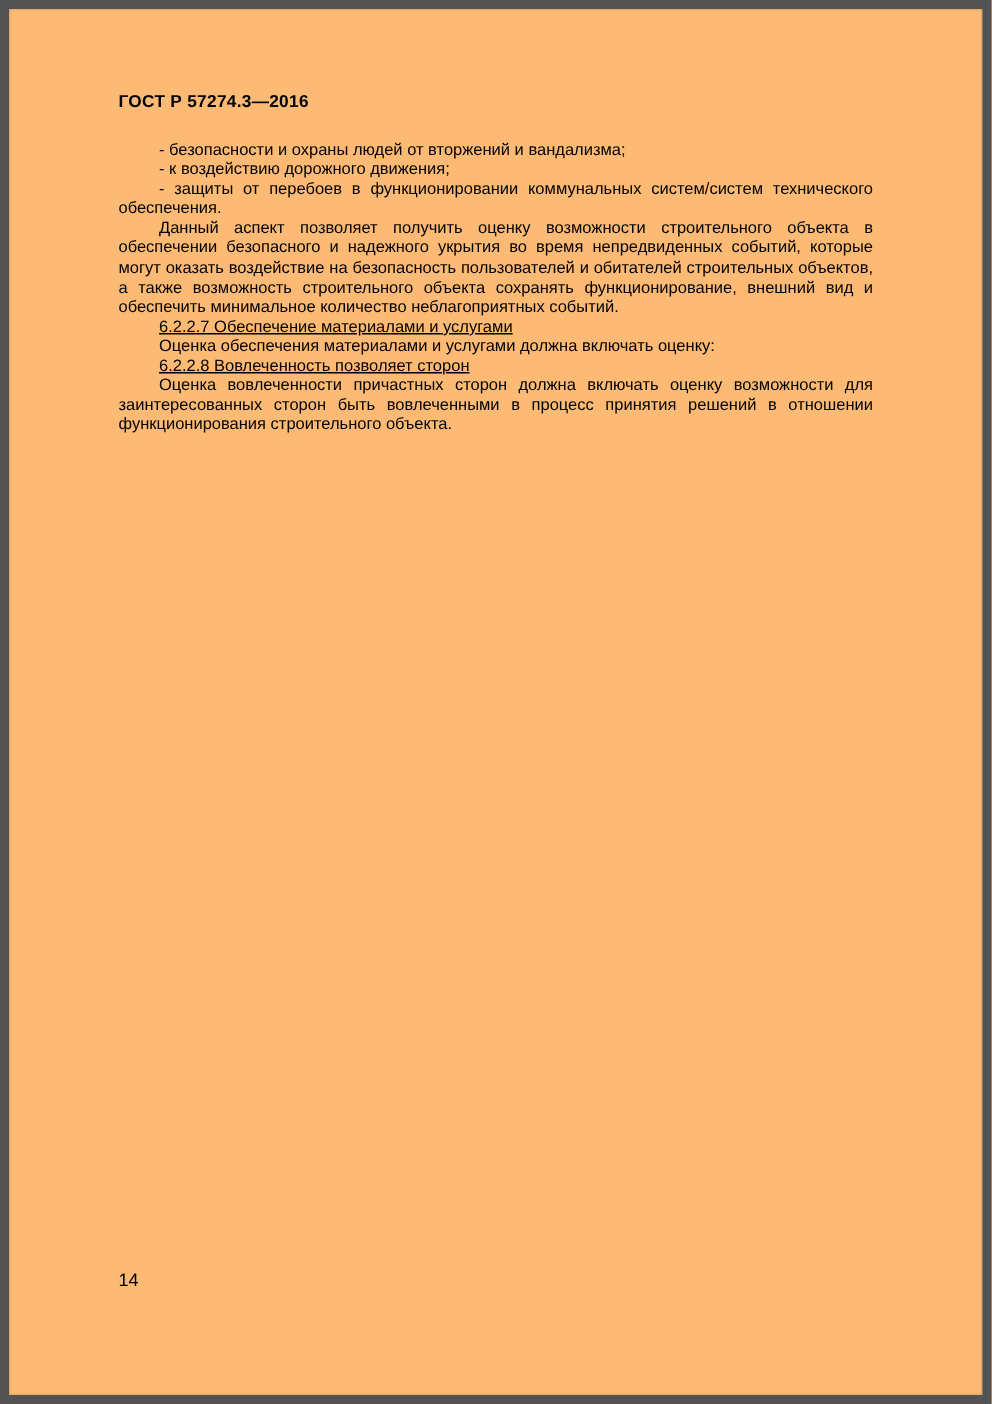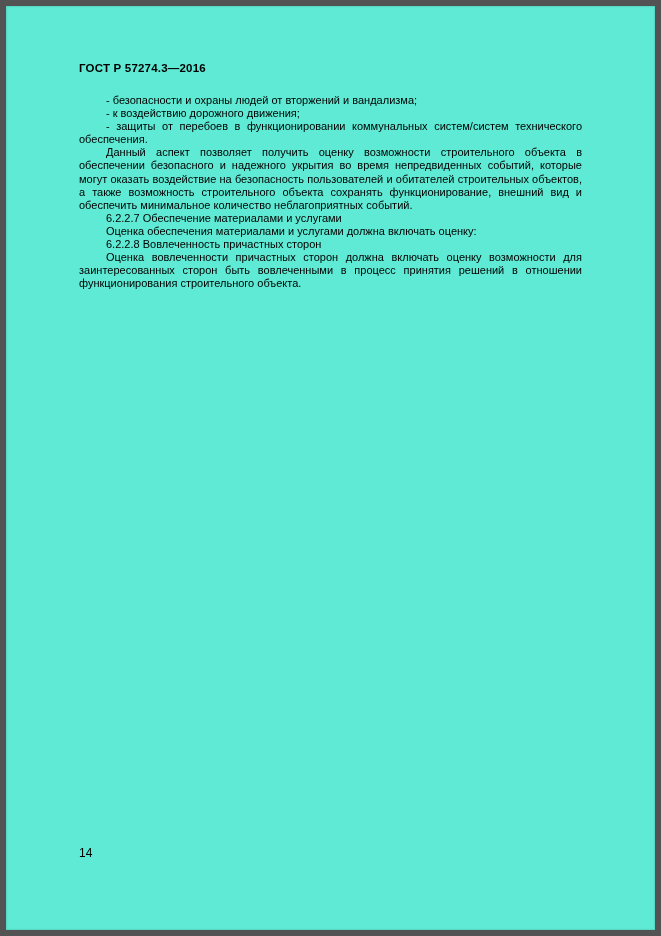--- a/index.html
+++ b/index.html
@@ -13,21 +13,21 @@
     font-family: "Liberation Sans", "DejaVu Sans", sans-serif;
     position: relative;
     overflow: hidden;
   }
   .page {
     position: absolute;
     left: 6px;
     top: 6px;
     width: 649px;
     height: 924px;
-    background: #5eead4;
+    background: #fdba74;
     box-shadow: inset 0 0 2px rgba(0,0,0,0.25);
   }
   .doc-header {
     position: absolute;
     left: 73px;
     top: 56px;
     font-size: 11.5px;
     font-weight: bold;
     color: #000000;
     letter-spacing: 0.2px;
@@ -42,20 +42,21 @@
   }
   .content p {
     margin: 0;
     font-size: 11px;
     line-height: 13.1px;
     text-align: justify;
     text-indent: 27px;
   }
   .content p.heading {
     text-align: left;
+    text-decoration: underline;
   }
   .page-number {
     position: absolute;
     left: 73px;
     top: 840px;
     font-size: 12px;
     color: #000000;
   }
 </style>
 </head>
@@ -65,19 +66,19 @@
 
   <div class="doc-header">ГОСТ Р 57274.3—2016</div>
 
   <div class="content">
     <p class="list">- безопасности и охраны людей от вторжений и вандализма;</p>
     <p class="list">- к воздействию дорожного движения;</p>
     <p class="list">- защиты от перебоев в функционировании коммунальных систем/систем технического обеспечения.</p>
     <p class="body">Данный аспект позволяет получить оценку возможности строительного объекта в обеспечении безопасного и надежного укрытия во время непредвиденных событий, которые могут оказать воздействие на безопасность пользователей и обитателей строительных объектов, а также возможность строительного объекта сохранять функционирование, внешний вид и обеспечить минимальное количество неблагоприятных событий.</p>
     <p class="heading">6.2.2.7 Обеспечение материалами и услугами</p>
     <p class="body">Оценка обеспечения материалами и услугами должна включать оценку:</p>
-    <p class="heading">6.2.2.8 Вовлеченность причастных сторон</p>
+    <p class="heading">6.2.2.8 Вовлеченность позволяет сторон</p>
     <p class="body">Оценка вовлеченности причастных сторон должна включать оценку возможности для заинтересованных сторон быть вовлеченными в процесс принятия решений в отношении функционирования строительного объекта.</p>
   </div>
 
   <div class="page-number">14</div>
 
 </div>
 
 </body></html>

